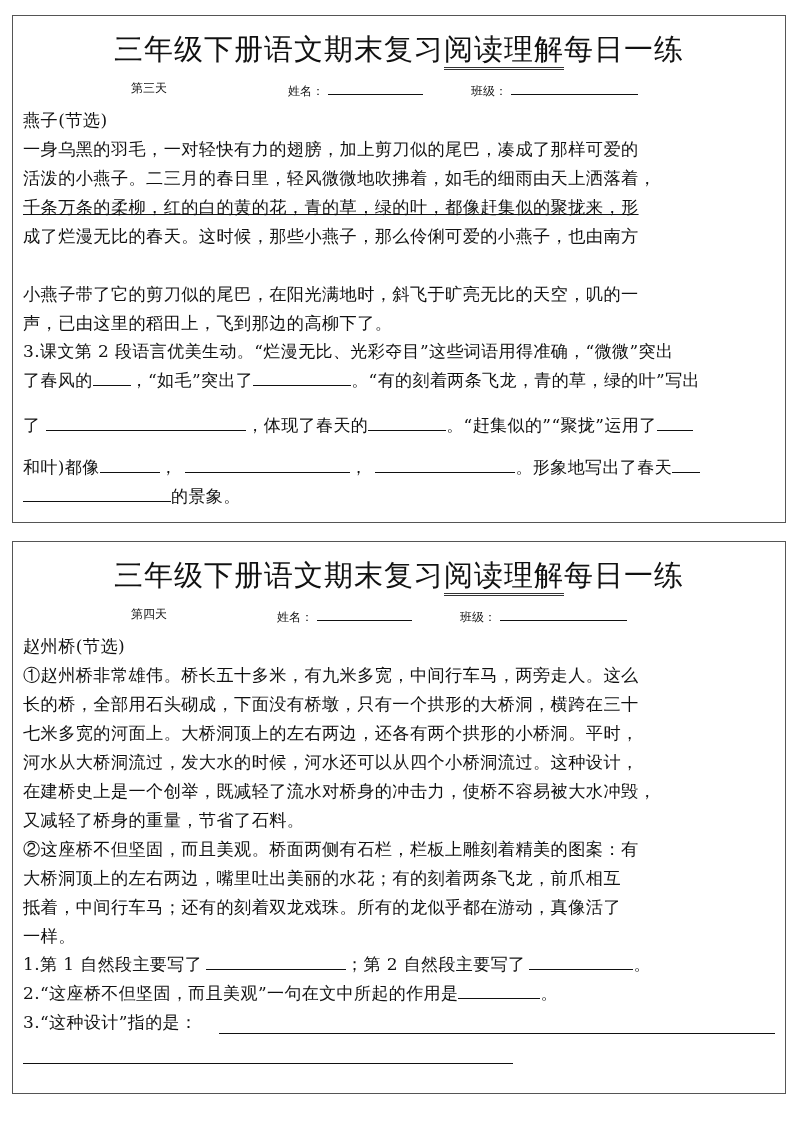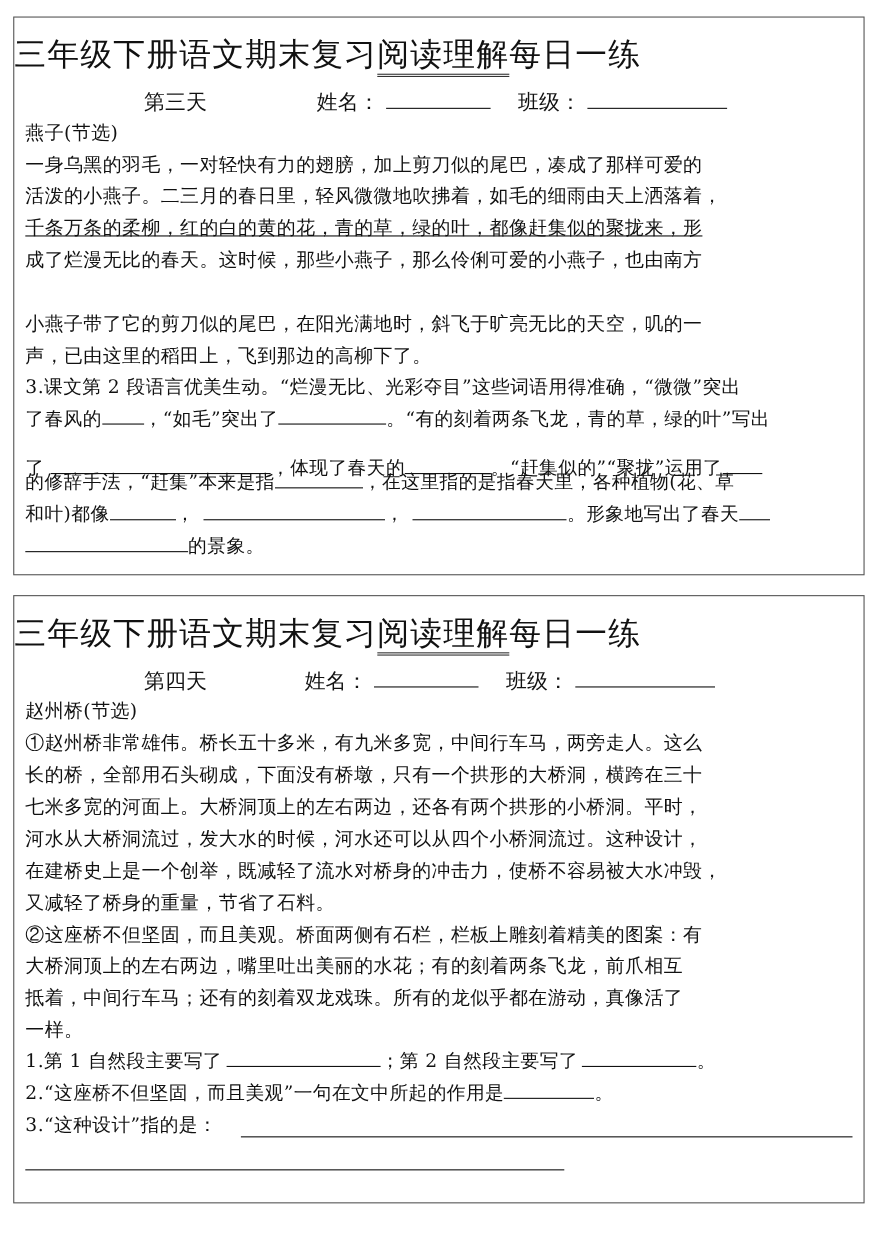--- a/index.html
+++ b/index.html
@@ -1,23 +1,23 @@
 <!DOCTYPE html>
 <html><head>
 <meta charset="utf-8">
 <style>
   html, body { margin:0; padding:0; background:#ffffff; }
   body { width:793px; height:1122px; position:relative; overflow:hidden;
          font-family:"DejaVu Serif","Liberation Serif",serif; color:#111; }
   .card { position:absolute; left:12px; width:774px; border:1.5px solid #555; box-sizing:border-box; background:#fff; }
   .card1 { top:15px; height:508px; }
   .card2 { top:541px; height:553px; }
-  .title { position:absolute; left:0; right:0; text-align:left; font-size:29px; letter-spacing:1px; white-space:nowrap; }
+  .title { position:absolute; left:0; right:0; text-align:center; font-size:29px; letter-spacing:1px; white-space:nowrap; }
   .title .u { border-bottom:3px double #333; padding-bottom:1px; }
-  .meta { position:absolute; font-size:19px; white-space:nowrap; }
+  .meta { position:absolute; font-size:12px; white-space:nowrap; }
   .blank { display:inline-block; border-bottom:1px solid #111; height:14px; vertical-align:baseline; }
   .line { position:absolute; left:10px; font-size:17.2px; white-space:nowrap; letter-spacing:0.4px; }
   .q { font-size:17px; }
   .hr { position:absolute; border-bottom:1px solid #111; }
 </style>
 </head>
 <body>
 
 <div class="card card1">
   <div class="title" style="top:14px;">
@@ -39,23 +39,20 @@
   <div class="line" style="top:208px;">成了烂漫无比的春天。这时候，那些小燕子，那么伶俐可爱的小燕子，也由南方</div>
   <div class="line" style="top:266px;">小燕子带了它的剪刀似的尾巴，在阳光满地时，斜飞于旷亮无比的天空，叽的一</div>
   <div class="line" style="top:295px;">声，已由这里的稻田上，飞到那边的高柳下了。</div>
 
   <div class="line q" style="top:324px;">3.课文第 2 段语言优美生动。“烂漫无比、光彩夺目”这些词语用得准确，“微微”突出</div>
   <div class="line q" style="top:353px;">
     <span>了春风的</span><span class="blank" style="width:38px;"></span><span>，“如毛”突出了</span><span class="blank" style="width:98px;"></span><span>。“有的刻着两条飞龙，青的草，绿的叶”写出</span>
   </div>
   <div class="line q" style="top:382px;margin-top:16px;">
     <span>了</span><span class="blank" style="width:200px; margin-left:6px;"></span><span>，体现了春天的</span><span class="blank" style="width:78px;"></span><span>。“赶集似的”“聚拢”运用了</span><span class="blank" style="width:36px;"></span>
-  </div>
-  <div class="line q" style="top:411px;">
-    <span>的修辞手法，“赶集”本来是指</span><span class="blank" style="width:80px;"></span><span>，在这里指的是指春天里，各种植物(花、草</span>
   </div>
   <div class="line q" style="top:440px;">
     <span>和叶)都像</span><span class="blank" style="width:60px;"></span><span>，</span><span class="blank" style="width:165px; margin-left:8px;"></span><span>，</span><span class="blank" style="width:140px; margin-left:8px;"></span><span>。形象地写出了春天</span><span class="blank" style="width:28px;"></span>
   </div>
   <div class="line q" style="top:469px;">
     <span class="blank" style="width:148px;"></span><span>的景象。</span>
   </div>
 </div>
 
 <div class="card card2">

